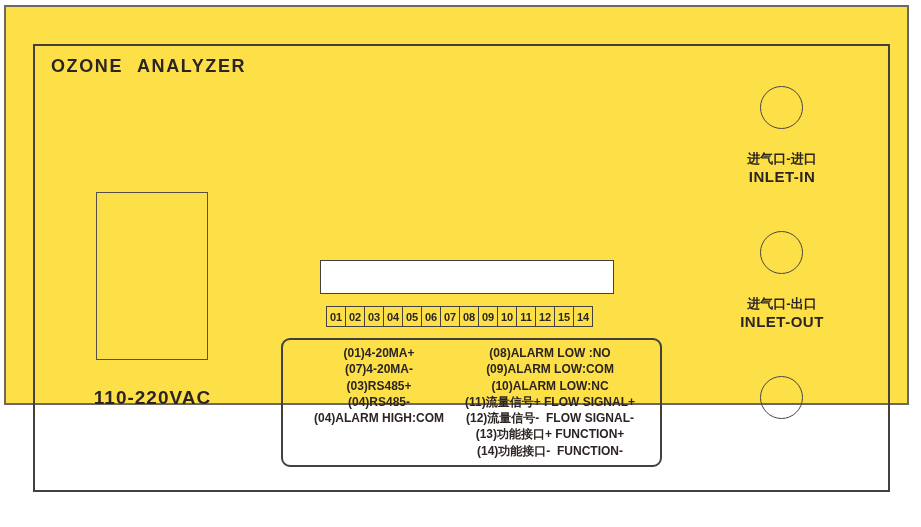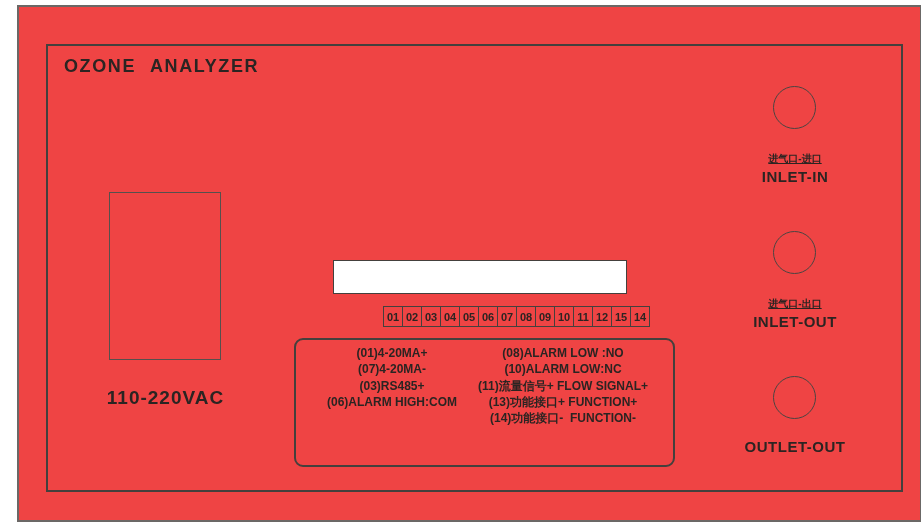--- a/index.html
+++ b/index.html
@@ -1,44 +1,44 @@
 <!DOCTYPE html>
 <html><head>
 <meta charset="utf-8">
 <style>
   html,body{margin:0;padding:0;background:#ffffff;}
   body{width:921px;height:527px;position:relative;overflow:hidden;
        font-family:"Liberation Sans","DejaVu Sans",sans-serif;color:#2b2422;}
-  .chassis{position:absolute;left:17px;top:5px;width:905px;height:517px;
-           background:#ef4444;border:2px solid #6b6866;box-sizing:border-box;}
+  .chassis{position:absolute;left:4px;top:5px;width:905px;height:400px;
+           background:#fde047;border:2px solid #6b6866;box-sizing:border-box;}
   .panel{position:absolute;left:27px;top:37px;width:857px;height:448px;
          border:2px solid #44403d;box-sizing:border-box;}
   .title{position:absolute;left:45px;top:49px;font-size:18px;font-weight:bold;
          letter-spacing:1.6px;word-spacing:8px;color:#2b2422;}
   .socket{position:absolute;left:90px;top:185px;width:112px;height:168px;
           border:1px solid #55504d;box-sizing:border-box;}
   .socket-label{position:absolute;left:70px;top:380px;width:153px;text-align:center;
                 font-size:19px;font-weight:bold;letter-spacing:1px;}
   .slot{position:absolute;left:314px;top:253px;width:294px;height:34px;
         background:#ffffff;border:1px solid #44403d;box-sizing:border-box;}
-  .termstrip{position:absolute;left:320px;top:299px;display:flex;margin-left:44px;}
+  .termstrip{position:absolute;left:320px;top:299px;display:flex;}
   .termcell{width:20px;height:21px;border:1px solid #44403d;box-sizing:border-box;
             margin-left:-1px;display:flex;align-items:center;justify-content:center;
             font-size:11px;font-weight:bold;}
   .termcell:first-child{margin-left:0;}
   .legend{position:absolute;left:275px;top:331px;width:381px;height:129px;
           border:2px solid #44403d;border-radius:9px;box-sizing:border-box;
           display:flex;padding:5px 0 0 10px;}
   .legend-col{display:flex;flex-direction:column;text-align:center;}
   .legend-col.left{width:172px;}
   .legend-line{font-size:12px;font-weight:bold;line-height:16.3px;white-space:pre;}
   .port-group{position:absolute;width:160px;left:696px;text-align:center;}
   .port-hole{position:absolute;left:754px;width:43px;height:43px;border-radius:50%;
              border:1.5px solid #4a4542;box-sizing:border-box;}
-  .port-label-zh{font-size:10px;font-weight:bold;line-height:18px;text-decoration:underline;}
+  .port-label-zh{font-size:13px;font-weight:bold;line-height:18px;}
   .port-label-en{font-size:15px;font-weight:bold;line-height:17px;letter-spacing:0.5px;}
 </style>
 </head>
 <body>
 
 <div class="chassis">
   <div class="panel"></div>
 
   <div class="title">OZONE  ANALYZER</div>
 
@@ -62,40 +62,42 @@
     <div class="termcell">12</div>
     <div class="termcell">15</div>
     <div class="termcell">14</div>
   </div>
 
   <div class="legend">
     <div class="legend-col left">
       <div class="legend-line">(01)4-20MA+</div>
       <div class="legend-line">(07)4-20MA-</div>
       <div class="legend-line">(03)RS485+</div>
-      <div class="legend-line">(06)ALARM HIGH:COM</div>
+      <div class="legend-line">(04)RS485-</div>
+      <div class="legend-line">(04)ALARM HIGH:COM</div>
     </div>
     <div class="legend-col">
       <div class="legend-line">(08)ALARM LOW :NO</div>
+      <div class="legend-line">(09)ALARM LOW:COM</div>
       <div class="legend-line">(10)ALARM LOW:NC</div>
       <div class="legend-line">(11)流量信号+ FLOW SIGNAL+</div>
+      <div class="legend-line">(12)流量信号-  FLOW SIGNAL-</div>
       <div class="legend-line">(13)功能接口+ FUNCTION+</div>
       <div class="legend-line">(14)功能接口-  FUNCTION-</div>
     </div>
   </div>
 
   <div class="port-hole" style="top:79px;"></div>
   <div class="port-group" style="top:143px;">
     <div class="port-label-zh">进气口-进口</div>
     <div class="port-label-en">INLET-IN</div>
   </div>
 
   <div class="port-hole" style="top:224px;"></div>
   <div class="port-group" style="top:288px;text-align:center;">
     <div class="port-label-zh">进气口-出口</div>
     <div class="port-label-en">INLET-OUT</div>
   </div>
 
   <div class="port-hole" style="top:369px;"></div>
   <div class="port-group" style="top:431px;">
-    <div class="port-label-en">OUTLET-OUT</div>
   </div>
 </div>
 
 </body></html>

